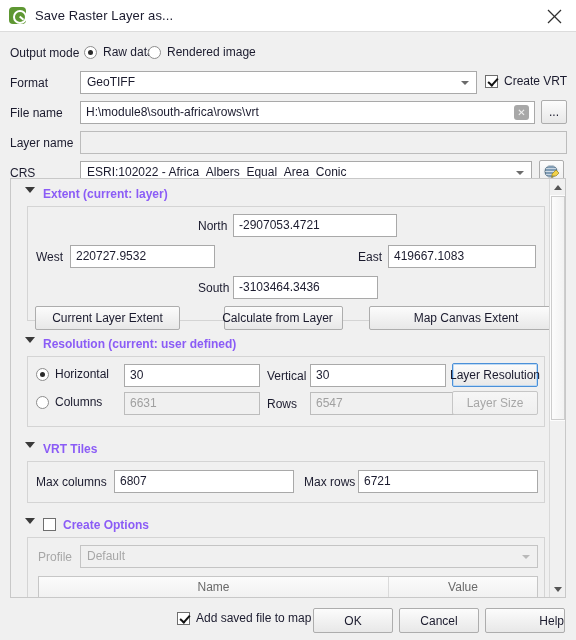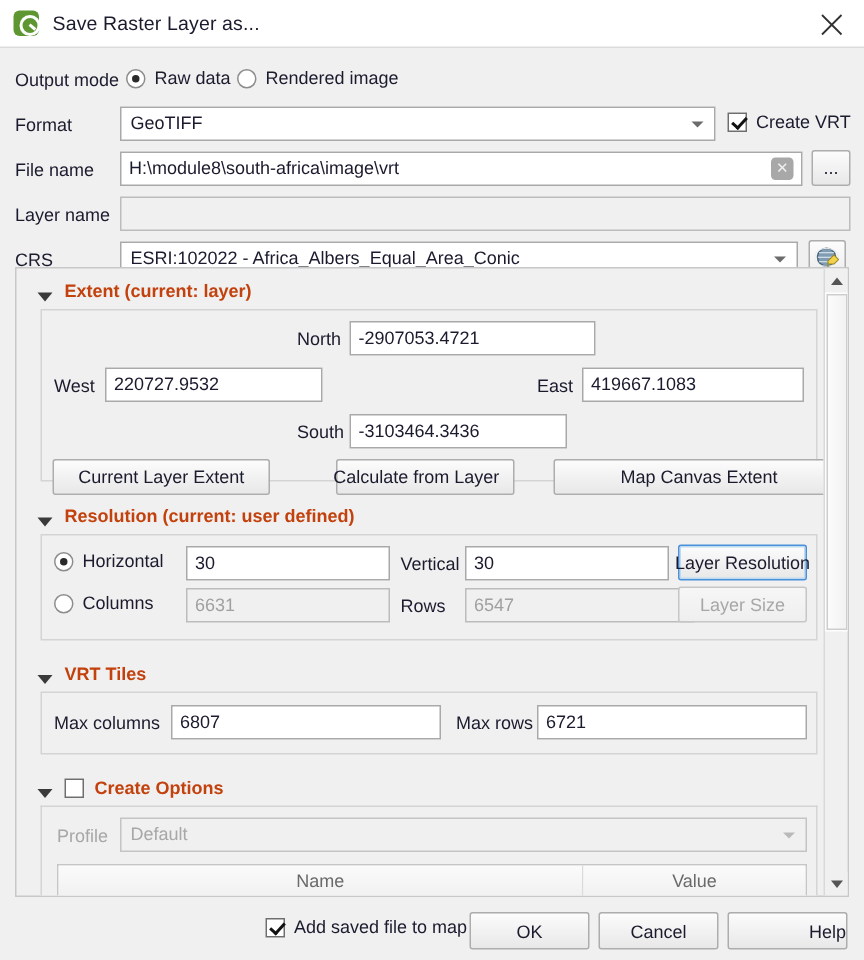--- a/index.html
+++ b/index.html
@@ -176,22 +176,22 @@
     width: 556px; height: 420px;
     background: #f0f0f0;
     border: 1px solid #c8c8c8;
     overflow: hidden;
   }
   .scroll-inner { position: absolute; left: 0; top: 0; width: 540px; height: 100%; }
 
   
   .sect-head {
     position: absolute;
-    display: flex; align-items: flex-end;
-    font-size: 12px; font-weight: bold; color: #c2410c;
+    display: flex; align-items: flex-start;
+    font-size: 12px; font-weight: bold; color: #8b5cf6;
     white-space: nowrap;
   }
   .tri {
     width: 0; height: 0;
     border-left: 5px solid transparent;
     border-right: 5px solid transparent;
     border-top: 6px solid #3a3a3a;
     margin-right: 8px;
     flex: 0 0 auto;
   }
@@ -282,42 +282,42 @@
 <div class="dialog-body">
 
   <div class="form-top">
 
     <div class="row" style="top:8px;">
       <div class="lbl">Output mode</div>
       <div class="radio on" style="left:84px; top:5px;">
         <span class="mark"></span>
         <span>Raw data</span>
       </div>
-      <div class="radio" style="left:158px; top:5px;">
+      <div class="radio" style="left:148px; top:5px;">
         <span class="mark"></span>
         <span>Rendered image</span>
       </div>
     </div>
 
     <div class="row" style="top:38px;">
       <div class="lbl">Format</div>
       <div class="combo white" style="left:80px; top:1px; width:397px;">
         <span>GeoTIFF</span>
         <span class="arr"></span>
       </div>
       <div class="check on" style="left:485px; top:4px;">
         <span class="mark"></span>
         <span>Create VRT</span>
       </div>
     </div>
 
     <div class="row" style="top:68px;">
       <div class="lbl">File name</div>
       <div class="inp" style="left:80px; top:1px; width:455px;">
-        <span>H:\module8\south-africa\image\vrt</span>
+        <span>H:\module8\south-africa\rows\vrt</span>
       </div>
       <div class="clear-ico" style="left:514px; top:5px;">✕</div>
       <div class="btn" style="left:541px; top:0px; width:26px; height:24px;">
         <span>...</span>
       </div>
     </div>
 
     <div class="row" style="top:98px;padding-left:28px;">
       <div class="lbl">Layer name</div>
       <div class="inp disabled" style="left:80px; top:1px; width:487px;">

